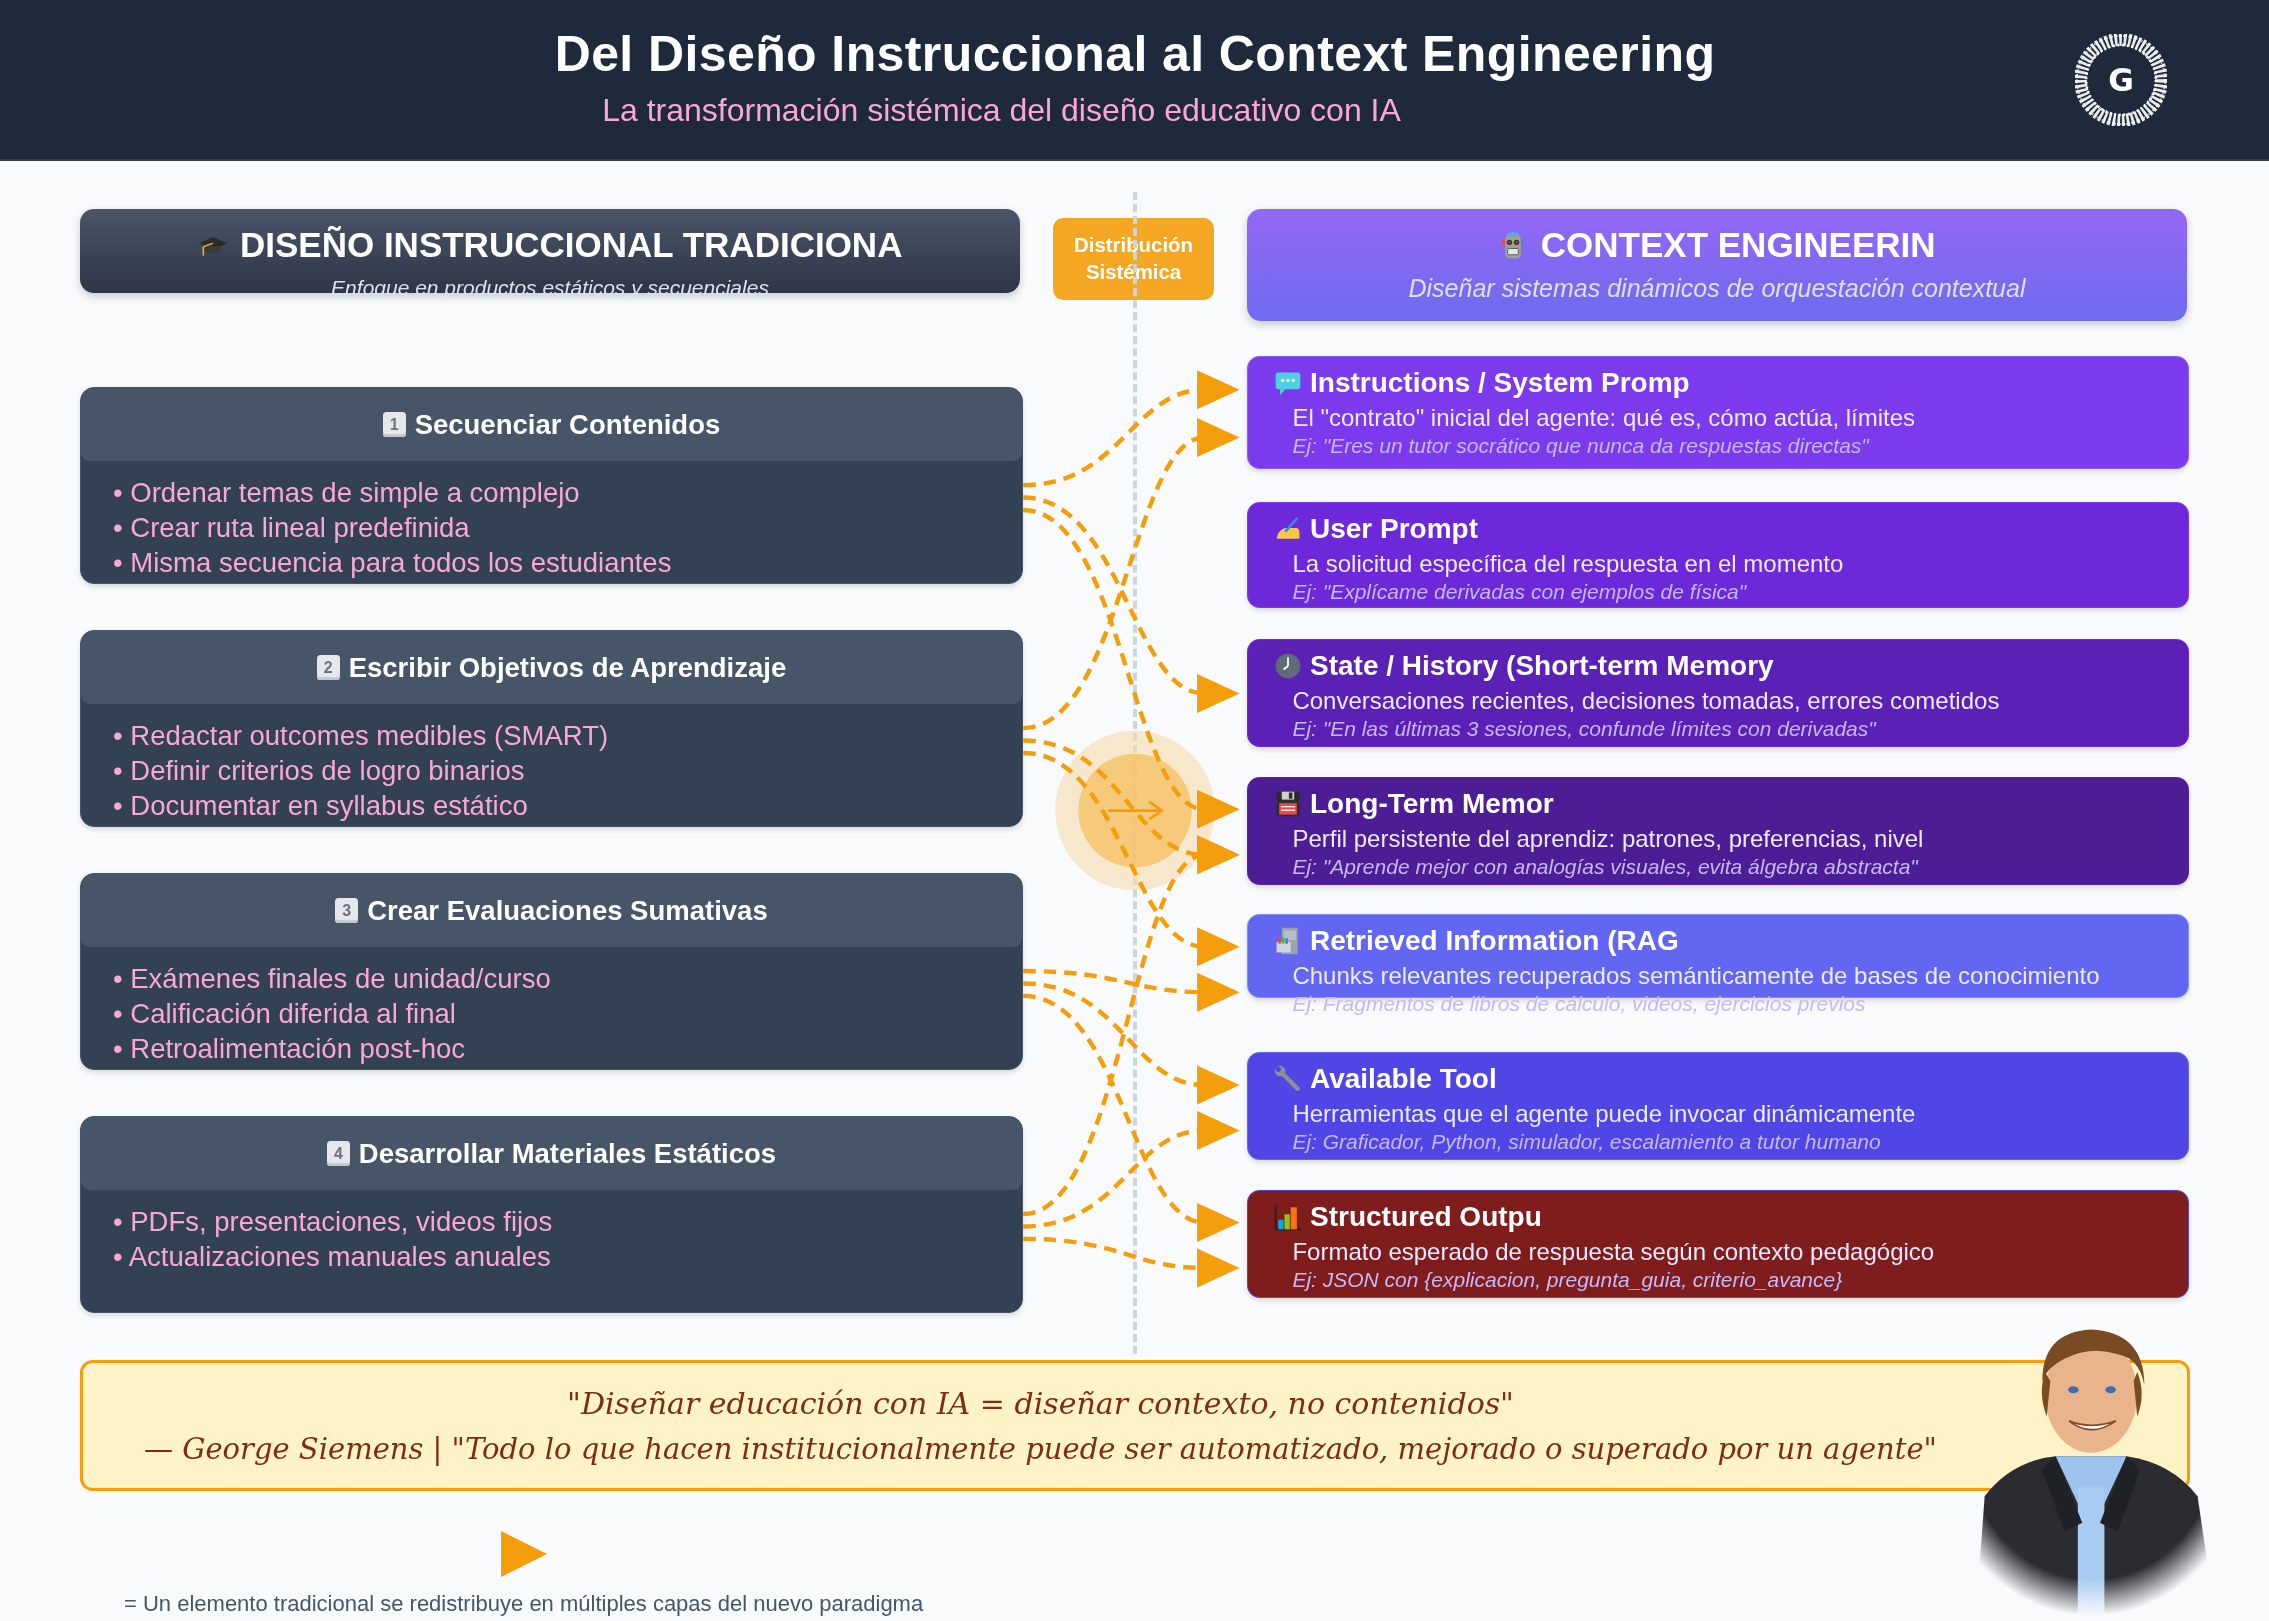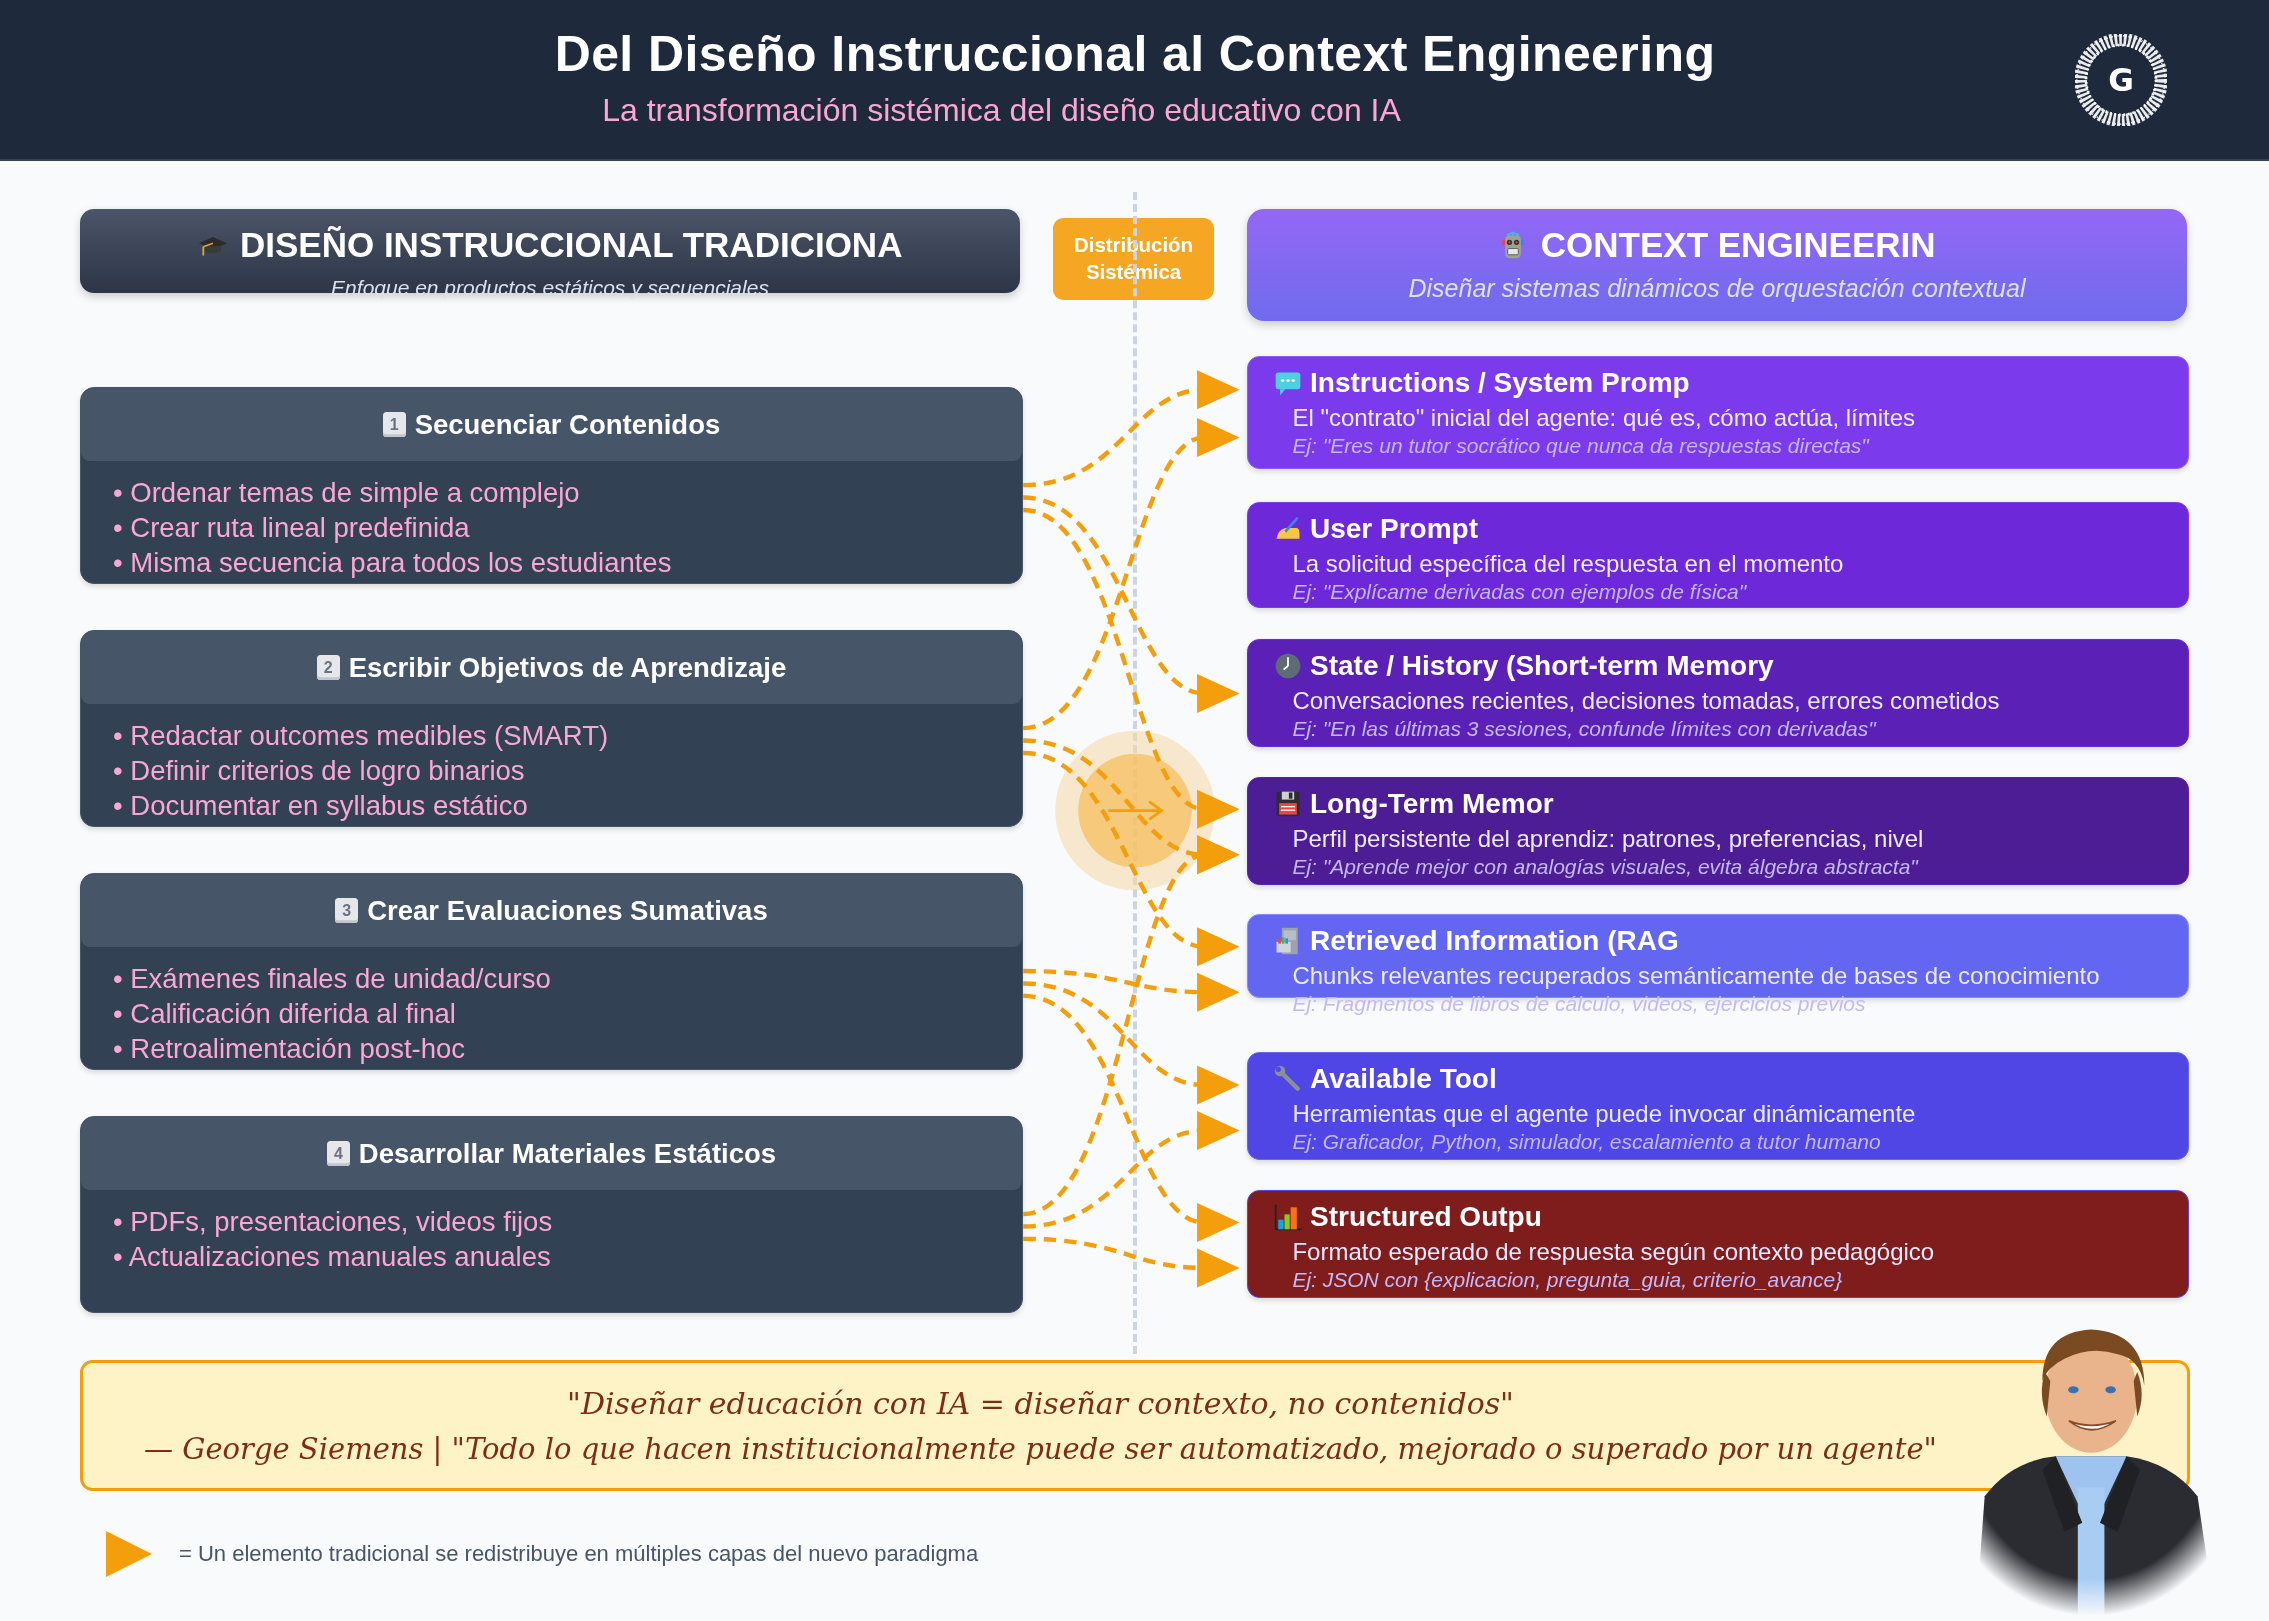--- a/index.html
+++ b/index.html
@@ -8,21 +8,21 @@
 
   
   .header { position: absolute; left: 0; top: 0; width: 2270px; height: 161px; background: #1e293b; border-bottom: 2.7px solid #334155; }
   .header-title { position: absolute; left: 0; width: 2270px; top: 25px; text-align: center; color: #ffffff; font-size: 50px; font-weight: bold; letter-spacing: 0.4px; }
   .header-subtitle { position: absolute; left: 0; width: 2003px; top: 92px; text-align: center; color: #f9a8d4; font-size: 32px; }
   .logo { position: absolute; left: 2075px; top: 34px; width: 92px; height: 92px; }
 
   
   .col-head { position: absolute; border-radius: 14px; box-shadow: 0 3.5px 8.9px rgba(0,0,0,0.18); text-align: center; color: #fff; }
   .col-head.left { left: 80px; top: 209px; width: 940px; height: 84px; background: linear-gradient(180deg,#4b5567 0%,#2d3547 100%); }
-  .col-head.right { left: 1247px; top: 209px; width: 940px; height: 112px; background: linear-gradient(180deg,#9467f5 0%,#6f6bee 100%); border-radius: 17px; }
+  .col-head.right { left: 1247px; top: 209px; width: 940px; height: 112px; background: linear-gradient(180deg,#9467f5 0%,#6f6bee 100%); }
   .col-head .ttl { margin-top: 16px; font-size: 35px; font-weight: bold; display: flex; align-items: center; justify-content: center; gap: 12.4px; }
   .col-head .sub { margin-top: 10.6px; font-size: 21px; font-style: italic; color: #dbe2ee; }
   .col-head.right .sub { font-size: 25px; margin-top: 8.9px; }
 
   .badge { position: absolute; left: 1053px; top: 218px; width: 161px; height: 82px; background: #f5a623; border-radius: 10.6px; color: #fff; font-weight: bold; font-size: 20.4px; line-height: 26.6px; text-align: center; padding-top: 14px; }
 
   .divider { position: absolute; left: 1133px; top: 192px; width: 0; height: 1162px; border-left: 4.4px dashed #cbd5e1; }
 
   
   .lcard { position: absolute; left: 80px; width: 943px; height: 197px; border-radius: 14px; background: #334155; border: 1.8px solid #475569; overflow: hidden; box-shadow: 0 2.7px 5.3px rgba(0,0,0,0.12); }
@@ -38,21 +38,21 @@
   .rcard .rd { font-size: 24px; color: #eceaff; margin-top: 3.5px; margin-left: 12.4px; }
   .rcard .re { font-size: 21px; font-style: italic; color: #c4b8f7; margin-top: 1.8px; margin-left: 12.4px; }
 
   .ic { display: inline-block; width: 30px; height: 30px; position: relative; }
 
   
   .quote { position: absolute; left: 80px; top: 1360px; width: 2110px; height: 131px; background: #fef3c7; border: 3.5px solid #f59e0b; border-radius: 12.4px; }
   .q1 { position: absolute; left: 0; width: 1915px; top: 23px; text-align: center; font-family: "DejaVu Serif", serif; font-style: italic; color: #7c2d12; font-size: 30px; }
   .q2 { position: absolute; left: 0; width: 1915px; top: 69px; text-align: center; font-family: "DejaVu Serif", serif; font-style: italic; color: #7c2d12; font-size: 29px; }
 
-  .legend { position: absolute; left: 106px; top: 1531px; display: flex; align-items: center; gap: 27px; }
+  .legend { position: absolute; left: 124px; top: 1531px; display: flex; align-items: center; gap: 14px; flex-direction: column; }
   .legend-tri { width: 0; height: 0; border-top: 23px solid transparent; border-bottom: 23px solid transparent; border-left: 46px solid #f59e0b; }
   .legend-text { font-size: 22px; color: #475569; }
 
   .portrait { position: absolute; left: 1958px; top: 1310px; width: 268px; height: 306px; }
   svg.arrows { position: absolute; left: 0; top: 0; }
 </style>
 </head>
 <body>
 
 <div class="header">

